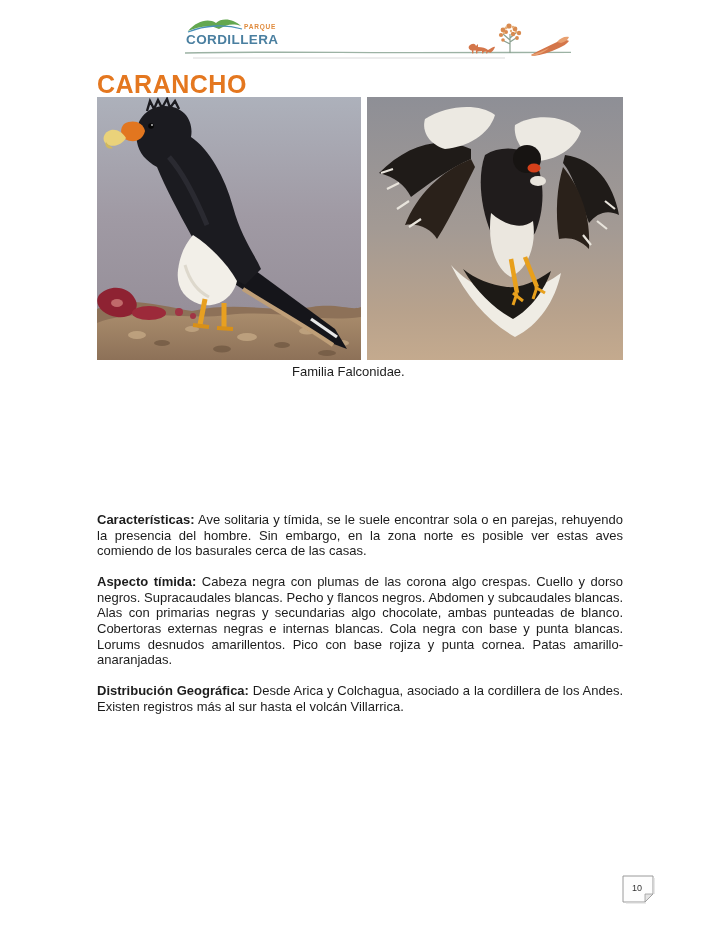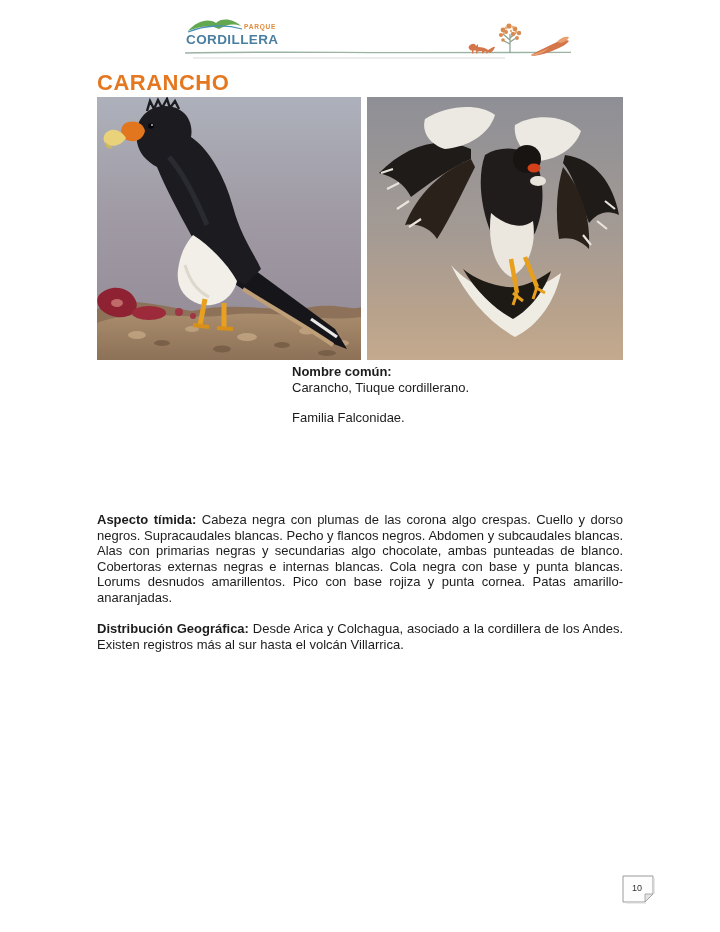--- a/index.html
+++ b/index.html
@@ -7,21 +7,21 @@
     width:720px;height:932px;position:relative;background:#ffffff;
     font-family:"Liberation Sans",sans-serif;color:#1c1c1c;overflow:hidden;
   }
   
   .header-art{position:absolute;left:183px;top:16px;}
   .t-parque{font-family:"Liberation Sans",sans-serif;font-size:6.5px;font-weight:bold;
             letter-spacing:.8px;fill:#e08a3c;}
   .t-cordillera{font-family:"Liberation Sans",sans-serif;font-size:13.5px;font-weight:bold;
             letter-spacing:.4px;fill:#4a7fa0;}
   
-  .page-title{position:absolute;left:97px;top:70px;font-size:22px;font-weight:bold;
+  .page-title{position:absolute;left:97px;top:70px;font-size:25px;font-weight:bold;
               color:#e4771f;letter-spacing:.5px;}
   
   .photo{position:absolute;top:97px;display:block;}
   .photo-left{left:97px;}
   .photo-right{left:367px;}
   
   .info-block{position:absolute;left:292px;top:364px;width:310px;font-size:13px;line-height:15.5px;}
   .info-group{margin-bottom:15px;}
   .info-label{font-weight:bold;}
   .sci{font-style:italic;}
@@ -190,29 +190,29 @@
 
     <path d="M96,172 C110,196 128,212 146,222 C164,212 178,192 184,174 C166,187 150,191 140,190 C124,188 108,182 96,172 Z" fill="#1d1a16"></path>
 
     <path d="M144,162 L150,196 M158,160 L170,190" stroke="#e8a01c" stroke-width="4.5"></path>
     <path d="M146,196 L156,204 M150,196 L146,208 M168,190 L178,196 M170,190 L166,202" stroke="#e8a01c" stroke-width="3"></path>
   </g>
 </svg>
 
 <div class="info-block">
   <div class="info-group">
-    <div class="info-label">Nombre común:</div>
-    <div>Carancho, Tiuque cordillerano.</div>
-  </div>
-  <div class="info-group">
     <div>Familia Falconidae.</div>
   </div>
 </div>
 
 <div class="body-text">
+  <p>
+    <b>Características:</b>
+    <span>Ave solitaria y tímida, se le suele encontrar sola o en parejas, rehuyendo la presencia del hombre. Sin embargo, en la zona norte es posible ver estas aves comiendo de los basurales cerca de las casas.</span>
+  </p>
   <p>
     <b>Aspecto tímida:</b>
     <span>Cabeza negra con plumas de las corona algo crespas. Cuello y dorso negros. Supracaudales blancas. Pecho y flancos negros. Abdomen y subcaudales blancas. Alas con primarias negras y secundarias algo chocolate, ambas punteadas de blanco. Cobertoras externas negras e internas blancas. Cola negra con base y punta blancas. Lorums desnudos amarillentos. Pico con base rojiza y punta cornea. Patas amarillo-anaranjadas.</span>
   </p>
   <p>
     <b>Distribución Geográfica:</b>
     <span>Desde Arica y Colchagua, asociado a la cordillera de los Andes. Existen registros más al sur hasta el volcán Villarrica.</span>
   </p>
 </div>
 

